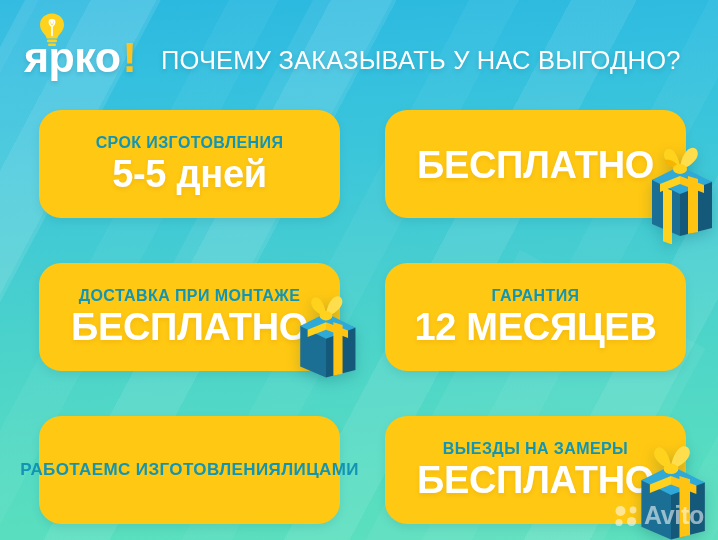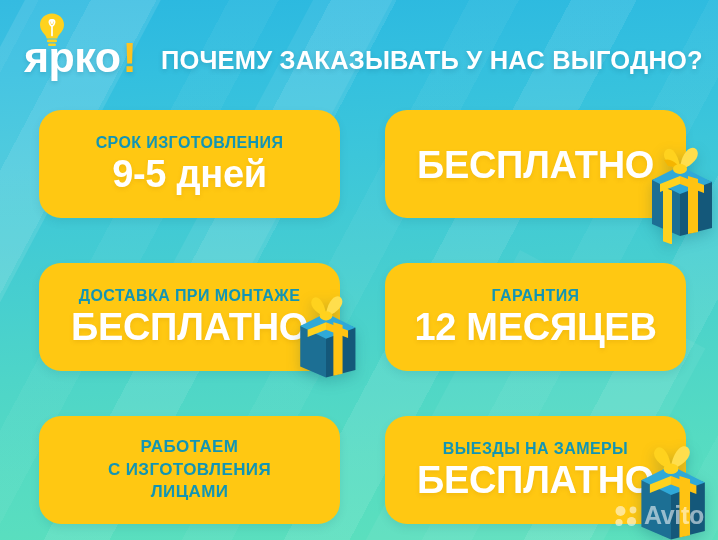--- a/index.html
+++ b/index.html
@@ -101,21 +101,21 @@
   .logo-bang {
     font-size: 43px;
     line-height: 0.92;
     font-weight: bold;
     color: #FFC31F;
     margin-left: 2px;
     text-shadow: 0 2px 4px rgba(0,70,100,0.18);
   }
   .headline {
     font-size: 25.5px;
-    font-weight: bold;
+    font-weight: normal;
     color: #ffffff;
     letter-spacing: 0.2px;
     white-space: nowrap;
     padding-bottom: 3px;
     text-shadow: 0 2px 5px rgba(0,70,100,0.20);
   }
 
   
   .grid {
     position: absolute;
@@ -159,21 +159,20 @@
     white-space: nowrap;
     text-shadow: 0 2px 4px rgba(180,120,0,0.18);
   }
   
   .card.text-only .card-sub {
     font-size: 17px;
     line-height: 1.32;
   }
   .card-sub-block {
     display: flex;
-    flex-direction: column;
     align-items: center;
   }
 
   
   .gift {
     position: absolute;
     pointer-events: none;
     filter: drop-shadow(0 5px 7px rgba(0,70,90,0.22));
   }
   .gift-1 { right: -44px; top: 30px;  width: 100px; height: 104px; }
@@ -220,21 +219,21 @@
       <span class="logo-word">ярко</span>
       <span class="logo-bang">!</span>
     </div>
     <div class="headline">ПОЧЕМУ ЗАКАЗЫВАТЬ У НАС ВЫГОДНО?</div>
   </div>
 
   <div class="grid">
 
     <div class="card">
       <div class="card-sub">СРОК ИЗГОТОВЛЕНИЯ</div>
-      <div class="card-main">9-5 дней</div>
+      <div class="card-main">5-5 дней</div>
     </div>
 
     <div class="card">
       <div class="card-main">БЕСПЛАТНО</div>
       <svg class="gift gift-1" viewBox="0 0 100 104">
         <g>
           <path d="M22 40 L50 30 L50 96 L22 84 Z" fill="#1C6F94"></path>
           <path d="M50 30 L82 42 L82 88 L50 96 Z" fill="#14587A"></path>
           <path d="M22 40 L50 26 L82 42 L50 54 Z" fill="#2FA9D8"></path>
           <rect x="33" y="36" width="9" height="54" fill="#FFD21E" transform="skewY(19)"></rect>

